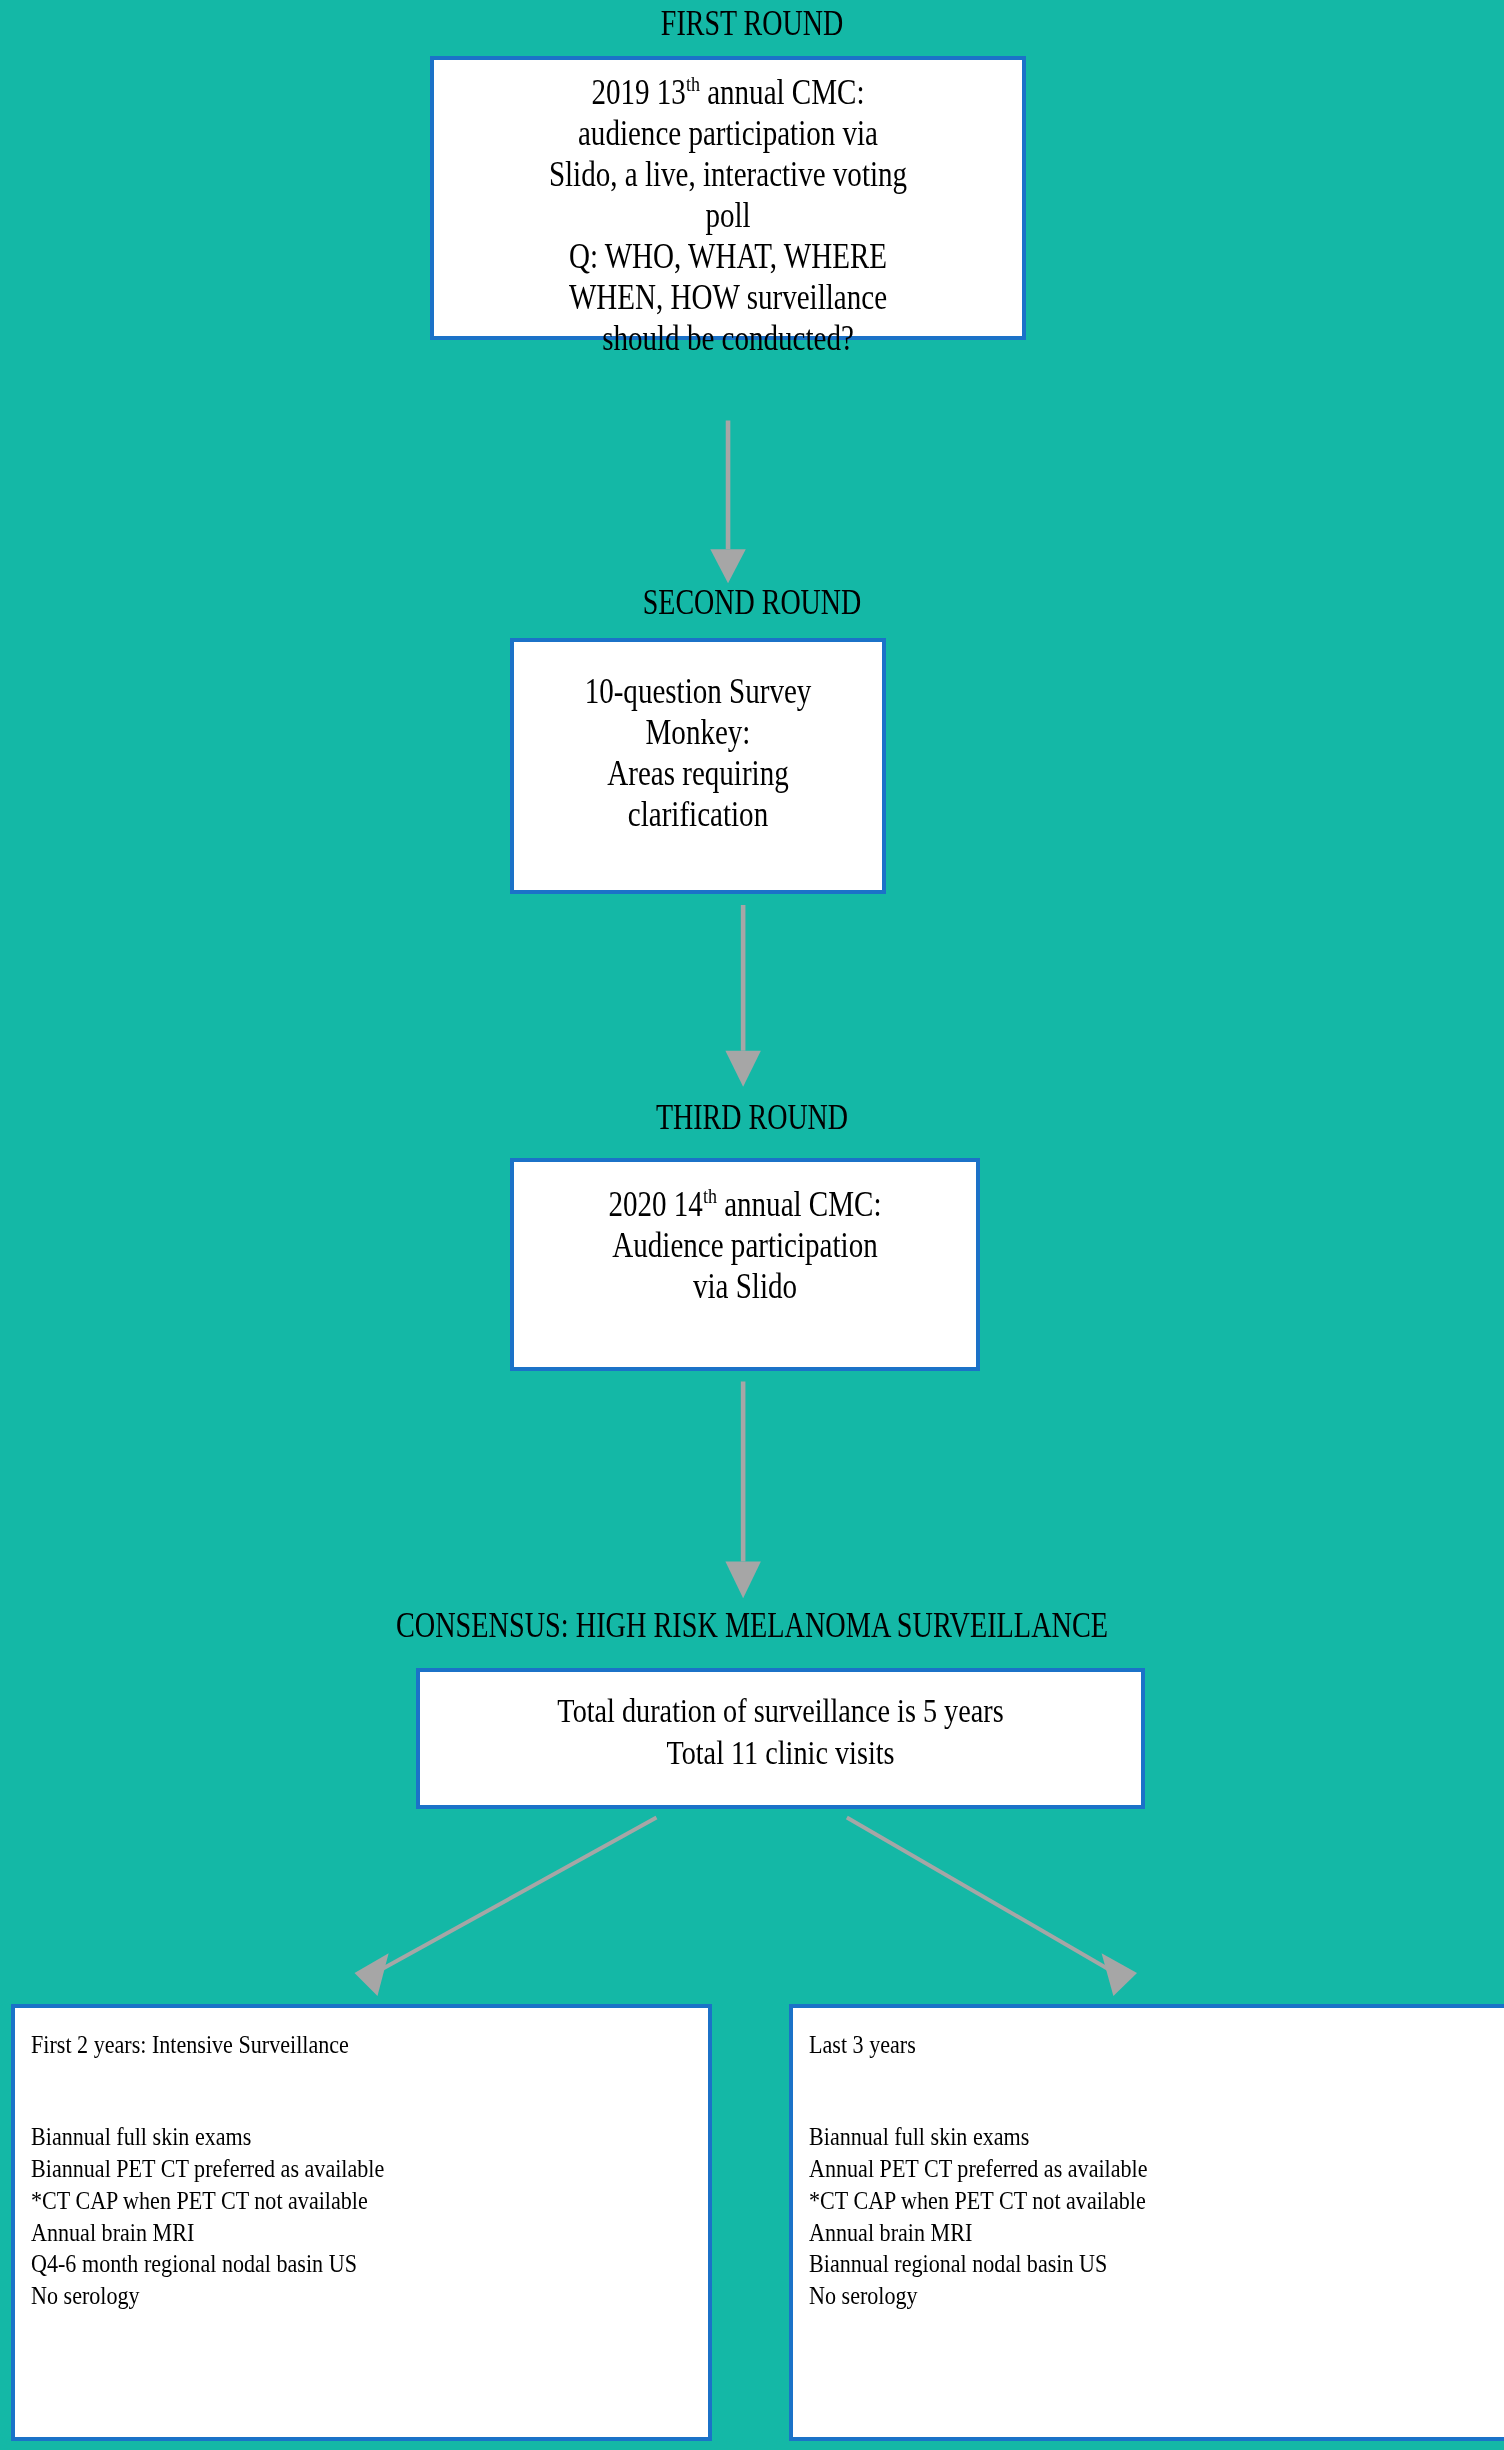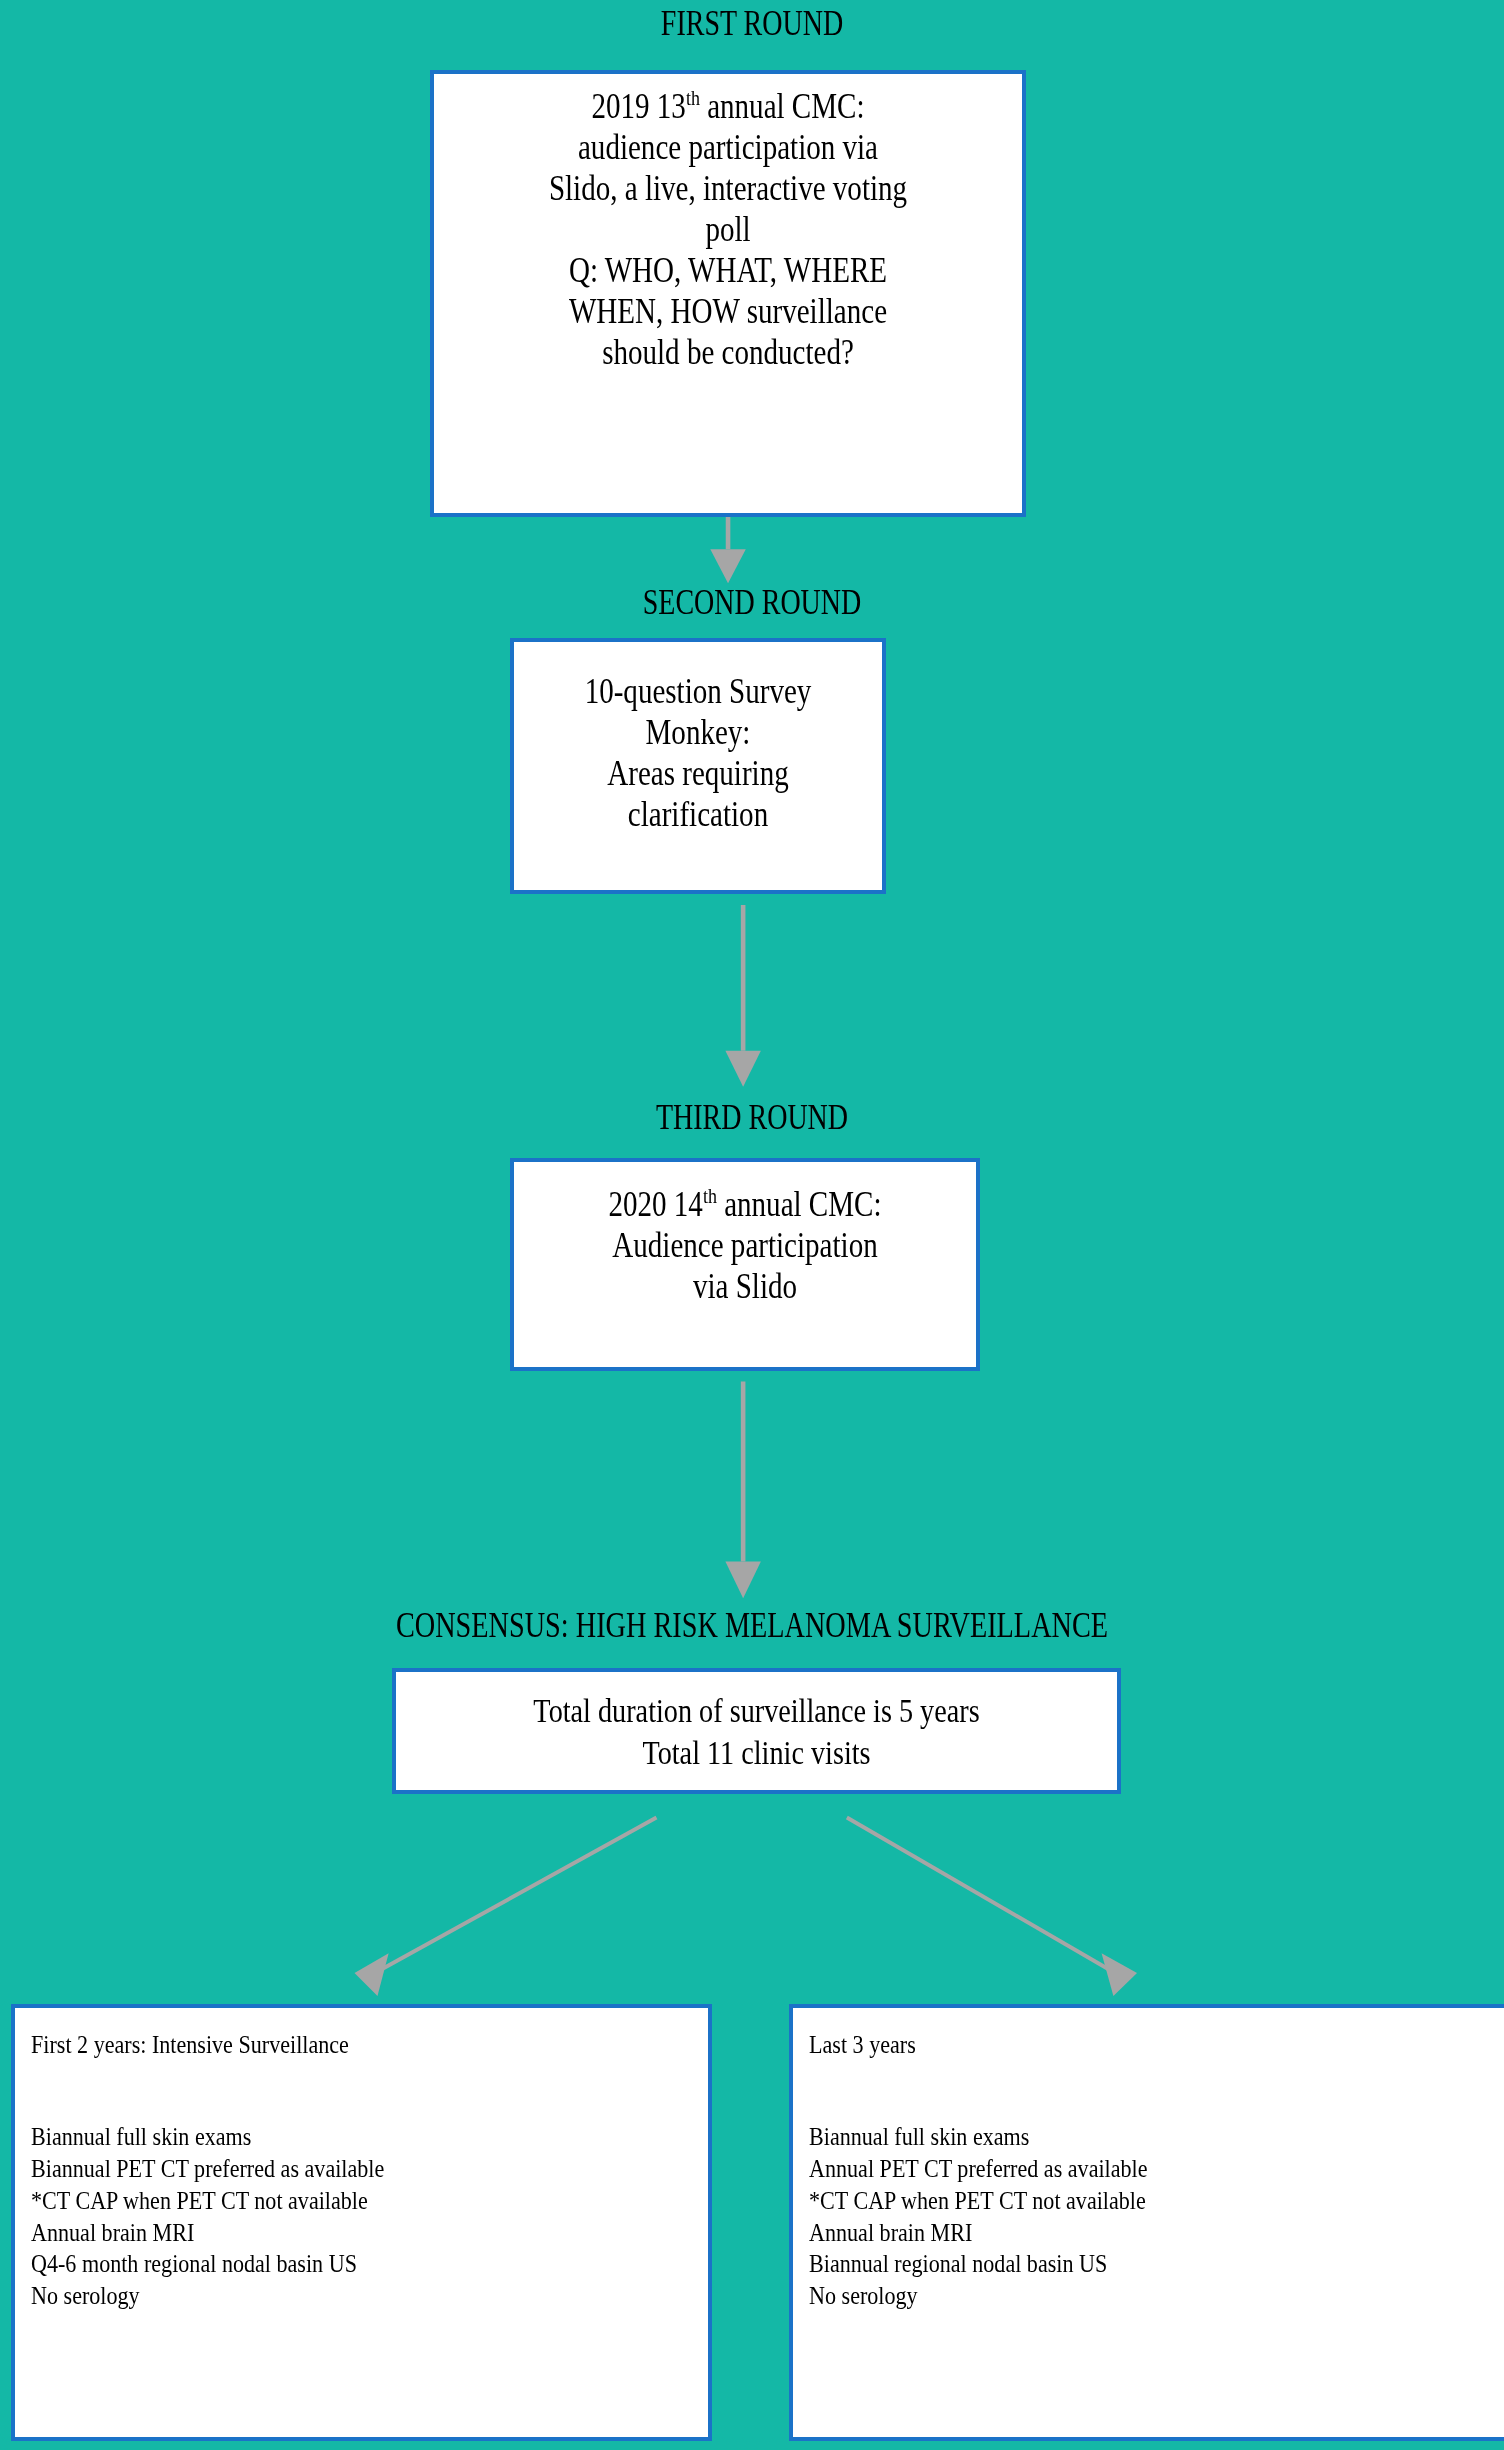--- a/index.html
+++ b/index.html
@@ -42,21 +42,21 @@
     text-align: center;
     transform: scaleX(0.80);
   }
   
   #heading-first {
     left: 0; top: 3.9px; width: 1504px;
     font-size: 35px;
     letter-spacing: 0px;
   }
   #box-first {
-    left: 430px; top: 70px; width: 596px; height: 447px;
+    left: 430px; top: 56px; width: 596px; height: 284px;
   }
   #box-first .node-text {
     display: block;
     padding: 13px 6.6px 0 6.6px;
     font-size: 35px;
     text-align: center;
   }
   #heading-second {
     left: 0; top: 583px; width: 1504px;
     font-size: 35px;
@@ -82,21 +82,21 @@
     padding: 23px 6.6px 0 6.6px;
     font-size: 35px;
     text-align: center;
   }
   #heading-consensus {
     left: 0; top: 1604px; width: 1504px;
     font-size: 36px;
     transform: scaleX(0.785);
   }
   #box-consensus {
-    left: 392px; top: 1668px; width: 729px; height: 126px;
+    left: 416px; top: 1668px; width: 729px; height: 141px;
   }
   #box-consensus .node-text {
     display: block;
     padding: 18.4px 6.6px 0 6.6px;
     font-size: 34px;
     text-align: center;
     line-height: 1.22;
   }
   #box-left-arm {
     left: 11px; top: 2004px; width: 701px; height: 437px;

